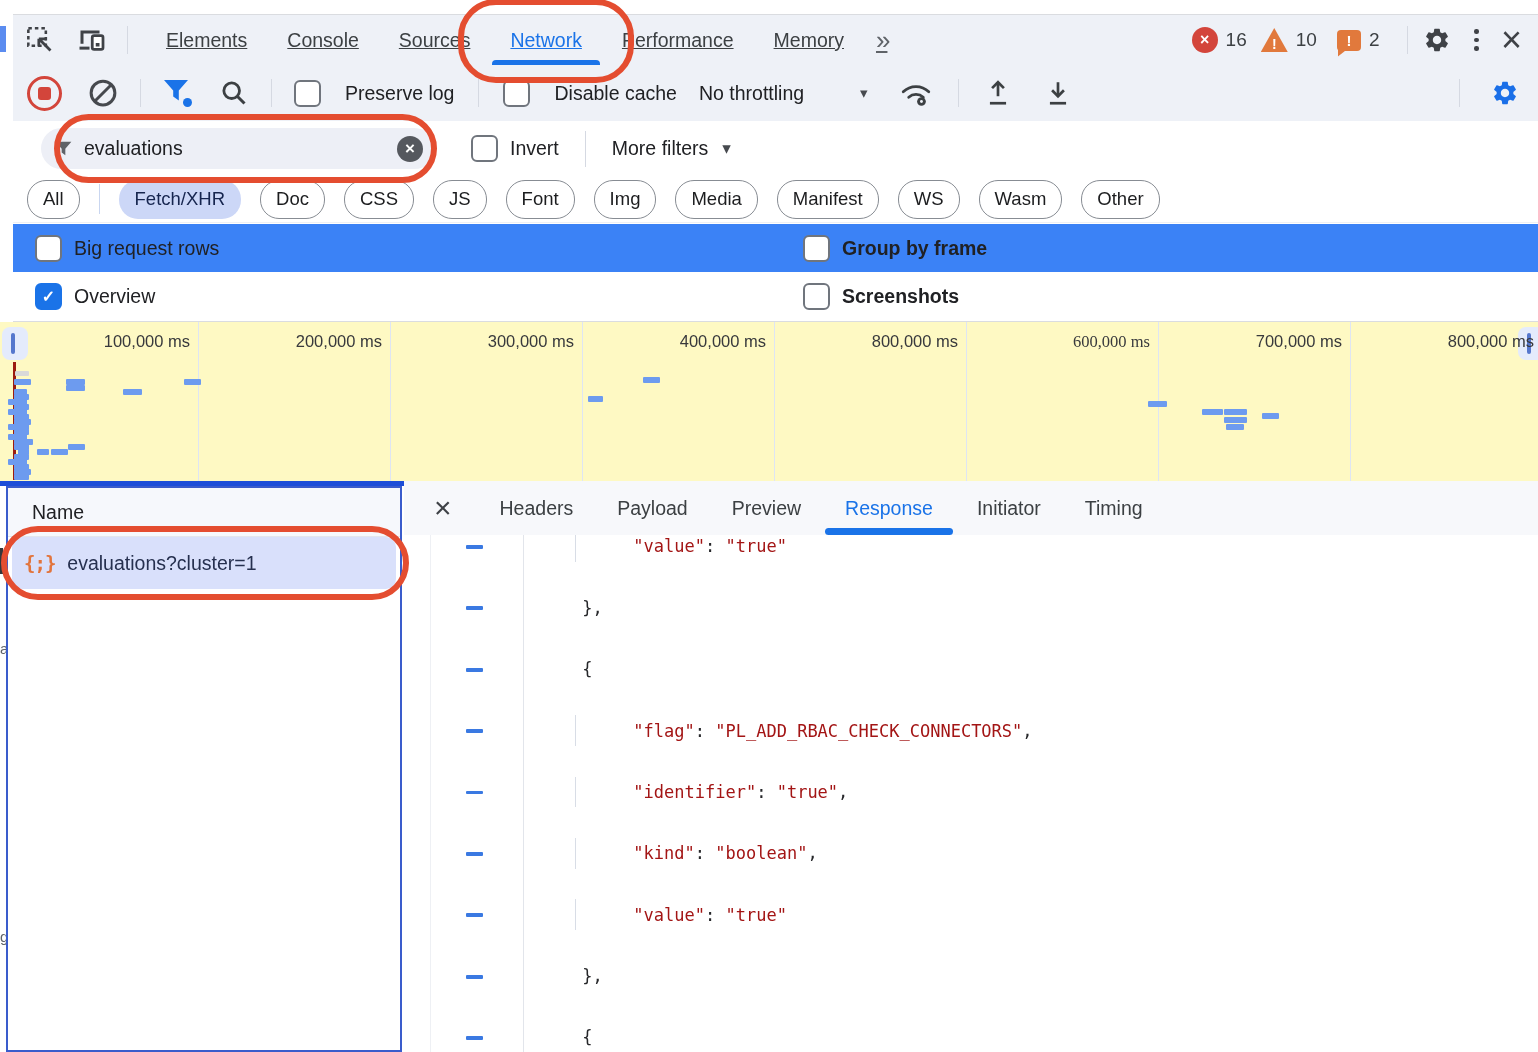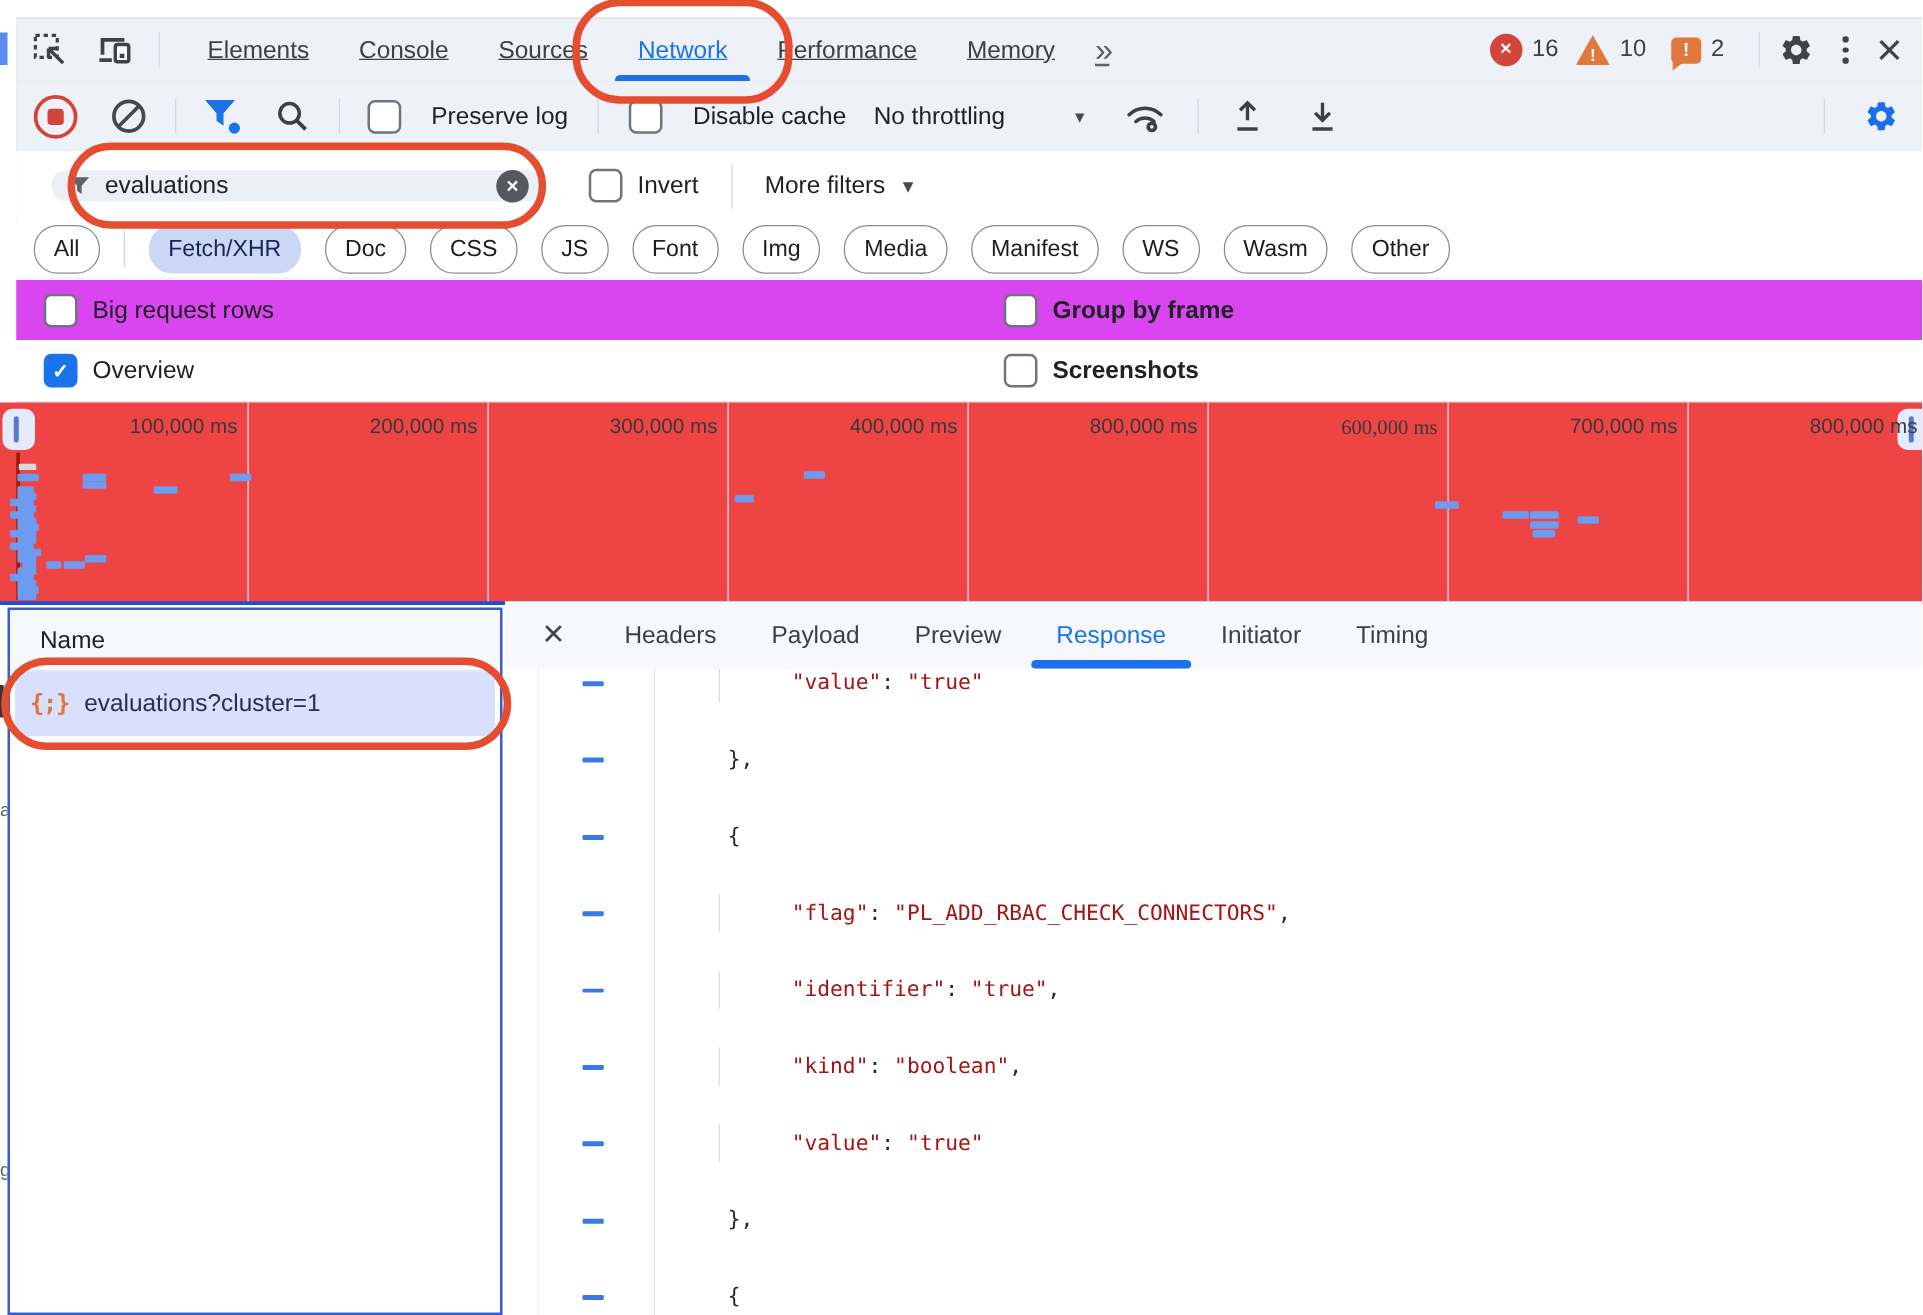--- a/index.html
+++ b/index.html
@@ -36,38 +36,38 @@
   .cb{width:23px;height:23px;border:2px solid #70757d;border-radius:6px;background:#fff;flex:0 0 auto;
       display:flex;align-items:center;justify-content:center;}
   .cb.checked{background:#1a73e8;border-color:#1a73e8;color:#fff;font-size:16px;font-weight:bold;}
   .cb-label{font-size:19.5px;color:#202124;margin-left:12px;white-space:nowrap;}
   .ctrl-text{font-size:19.5px;color:#202124;white-space:nowrap;}
   .caret{font-size:15px;color:#474a4f;margin-left:10px;}
   .funnel-wrap{position:relative;width:28px;height:28px;}
   .funnel-dot{position:absolute;right:-1px;bottom:0px;width:9px;height:9px;border-radius:50%;background:#1a73e8;}
   
   #filterbar{top:121px;height:55px;background:#fff;padding-left:28px;}
-  #filter-input{display:flex;align-items:center;width:368px;height:25px;border-radius:21px;
+  #filter-input{display:flex;align-items:center;width:368px;height:41px;border-radius:21px;
       background:#edeff6;padding:0 12px 0 14px;}
   #filter-input .q{font-size:19.5px;color:#202124;margin-left:12px;flex:1;}
   .clear-btn{width:26px;height:26px;border-radius:50%;background:#55585e;color:#fff;display:flex;
       align-items:center;justify-content:center;font-size:17px;font-weight:bold;line-height:1;}
   
   #pillsrow{top:176px;height:46px;background:#fff;padding-left:14px;border-bottom:1px solid #eef0f5;gap:0;}
   .pill{height:37px;display:flex;align-items:center;padding:0 15px;margin-right:19px;border-radius:19px;
       border:1.5px solid #878c93;font-size:18.5px;color:#1c1d1f;background:#fff;white-space:nowrap;}
   .pill.pill-selected{background:#ccd7f7;border-color:transparent;color:#16254f;}
   .pill-div{width:1px;height:30px;background:#c9d6f0;margin:0 19px 0 0;}
   
-  #optrow1{top:224px;height:48px;background:#d946ef;}
+  #optrow1{top:224px;height:48px;background:#3b82f6;}
   #optrow2{top:272px;height:49px;background:#fff;border-bottom:1px solid #dadce0;}
   .optcell-l{position:absolute;left:22px;display:flex;align-items:center;}
   .optcell-r{position:absolute;left:790px;display:flex;align-items:center;font-weight:bold;}
   
-  #timeline{position:absolute;left:0;right:0;top:322px;height:159px;background:#ef4444;border-bottom:3px solid #1d4ed8;}
+  #timeline{position:absolute;left:0;right:0;top:322px;height:159px;background:#fef9c3;border-bottom:5px solid #1d4ed8;}
   .gridline{position:absolute;top:0;bottom:0;width:1px;background:#dee5f3;}
   .ticklabel{position:absolute;top:10px;width:122px;text-align:right;font-size:16.5px;color:#38393c;}
   .ovbar{position:absolute;height:6px;border-radius:1px;background:#6d9bef;}
   .ovbar.gray{background:#d9d9d9;}
   #red-marker{position:absolute;width:2.5px;background:#9b1c10;}
   .drag-handle{position:absolute;top:5px;width:26px;height:33px;background:#e4ebfc;border-radius:8px;}
   .drag-handle i{position:absolute;left:9px;top:6px;width:3.5px;height:21px;background:#5577cd;border-radius:2px;display:block;}
   
   #name-panel{position:absolute;left:6px;top:486px;width:396px;height:566px;background:#fff;
       border:2px solid #3a5ccc;box-sizing:border-box;}

